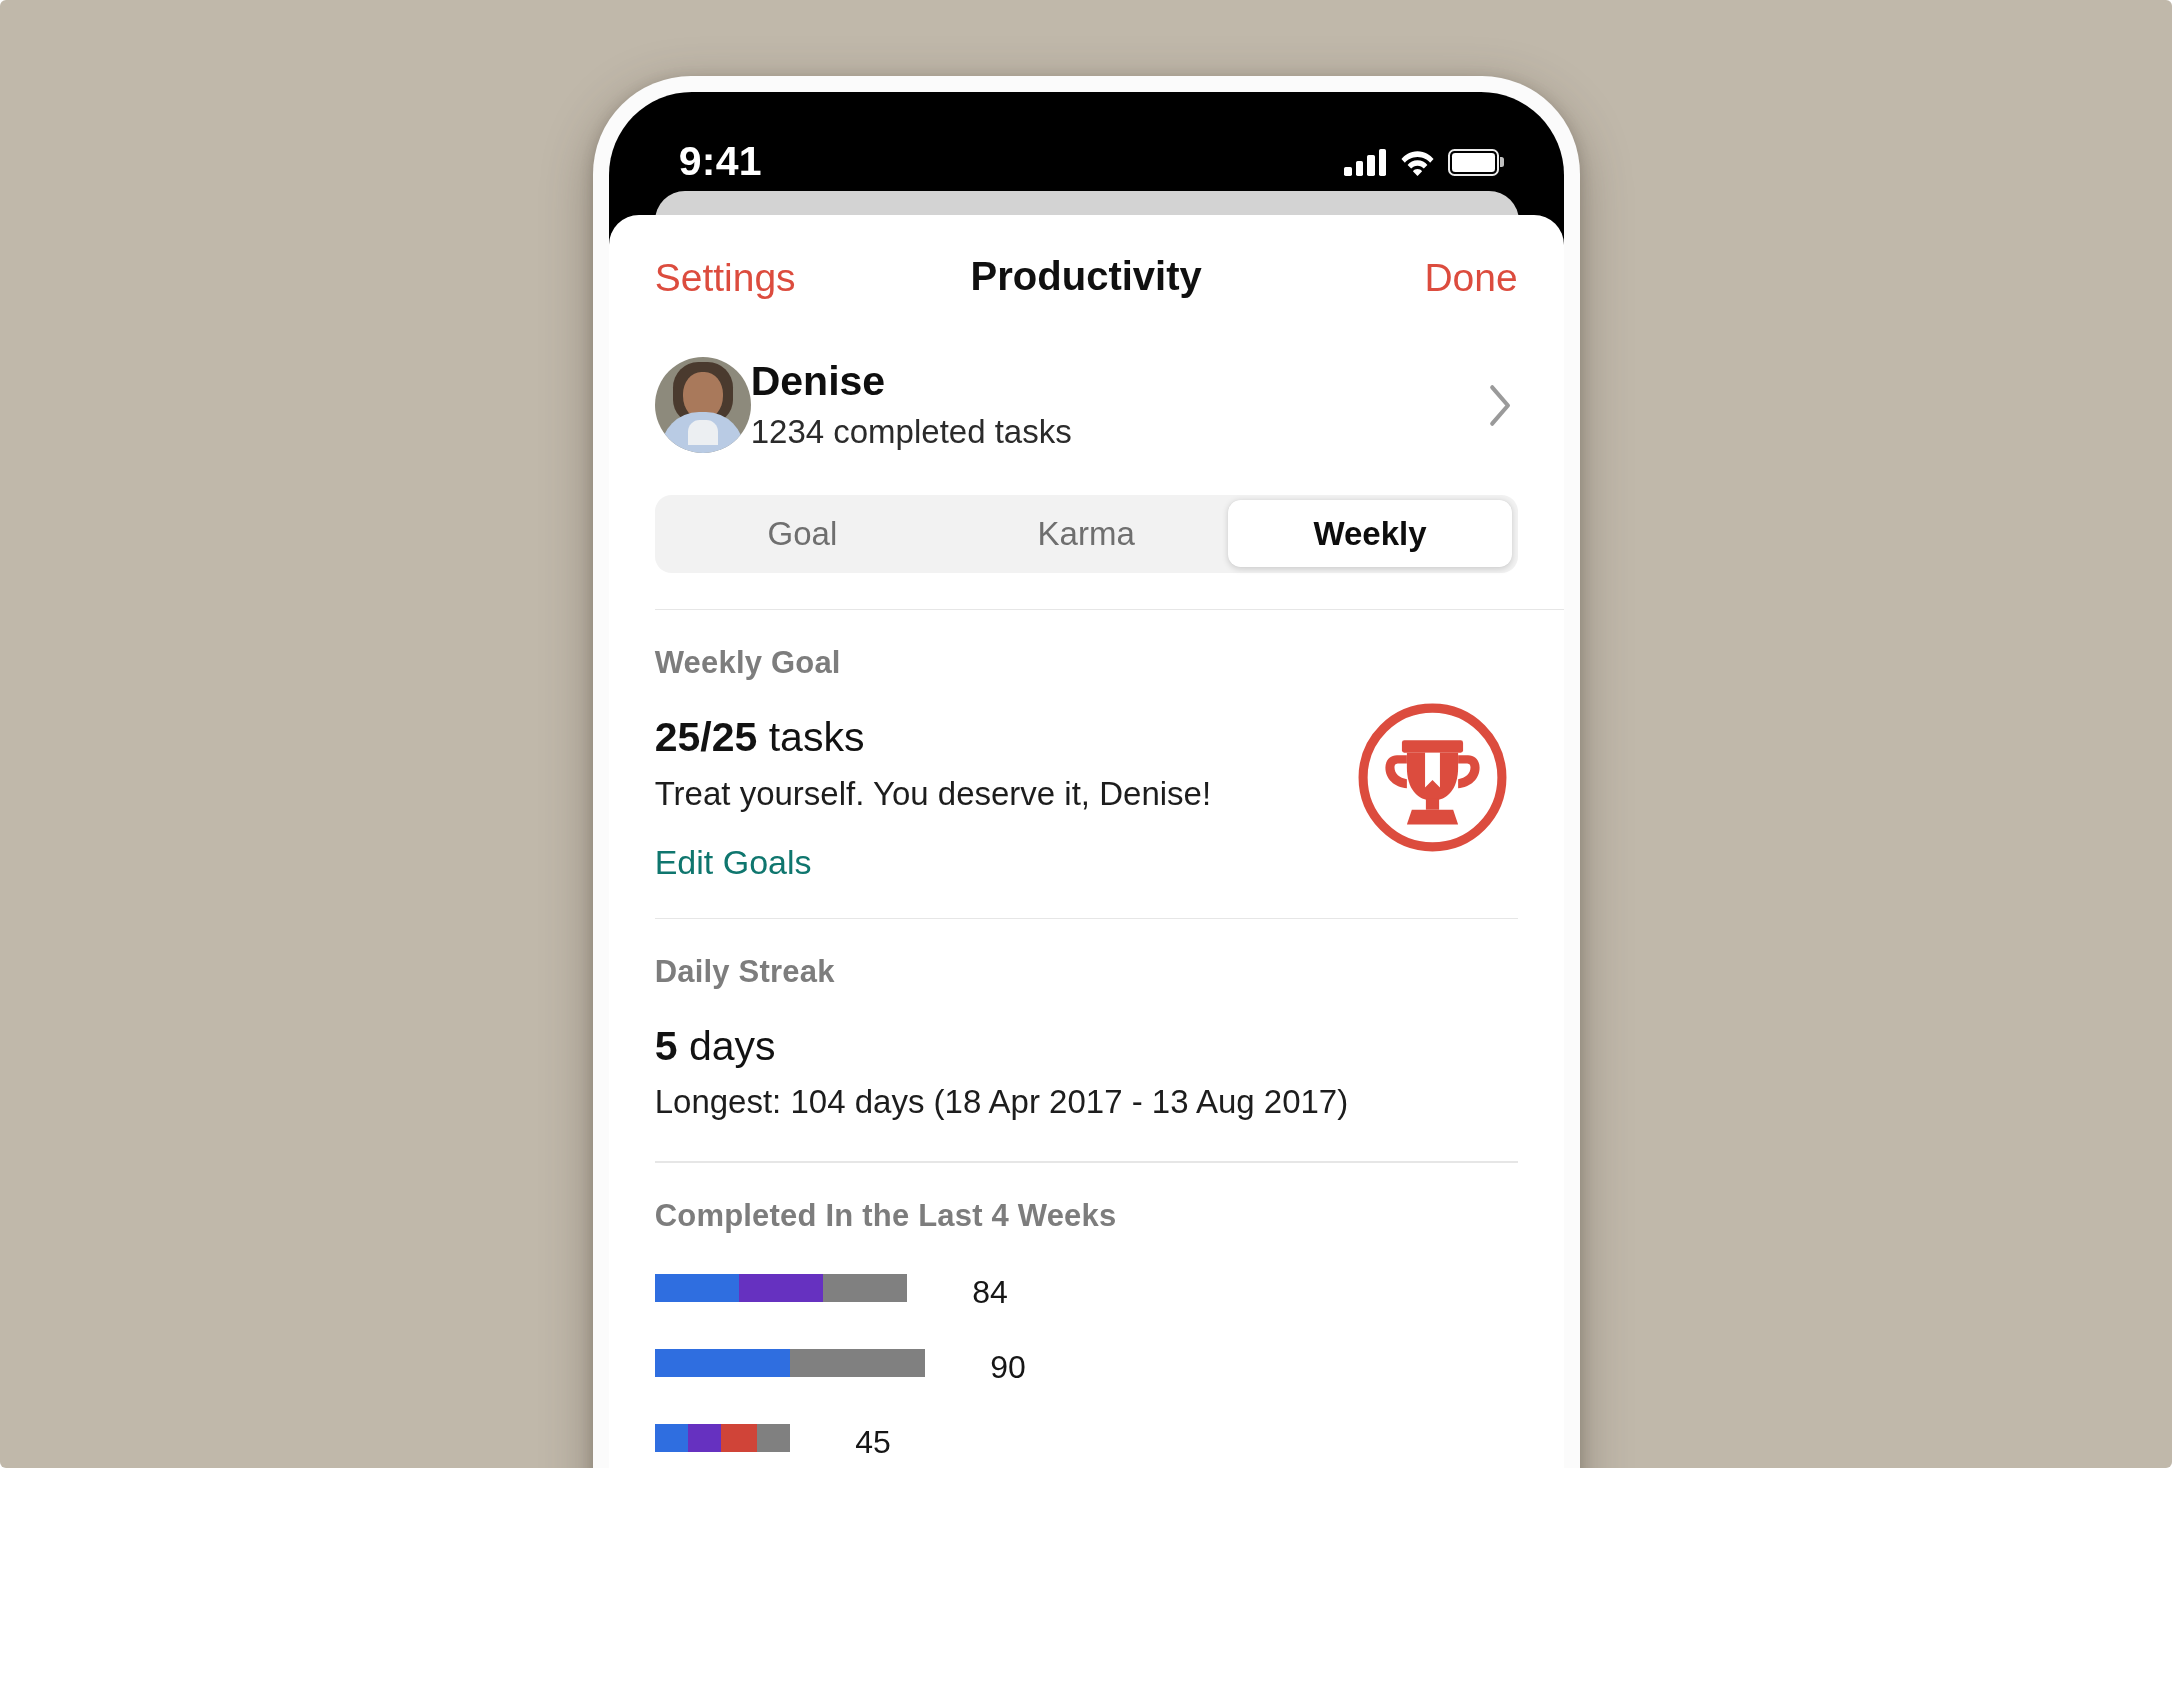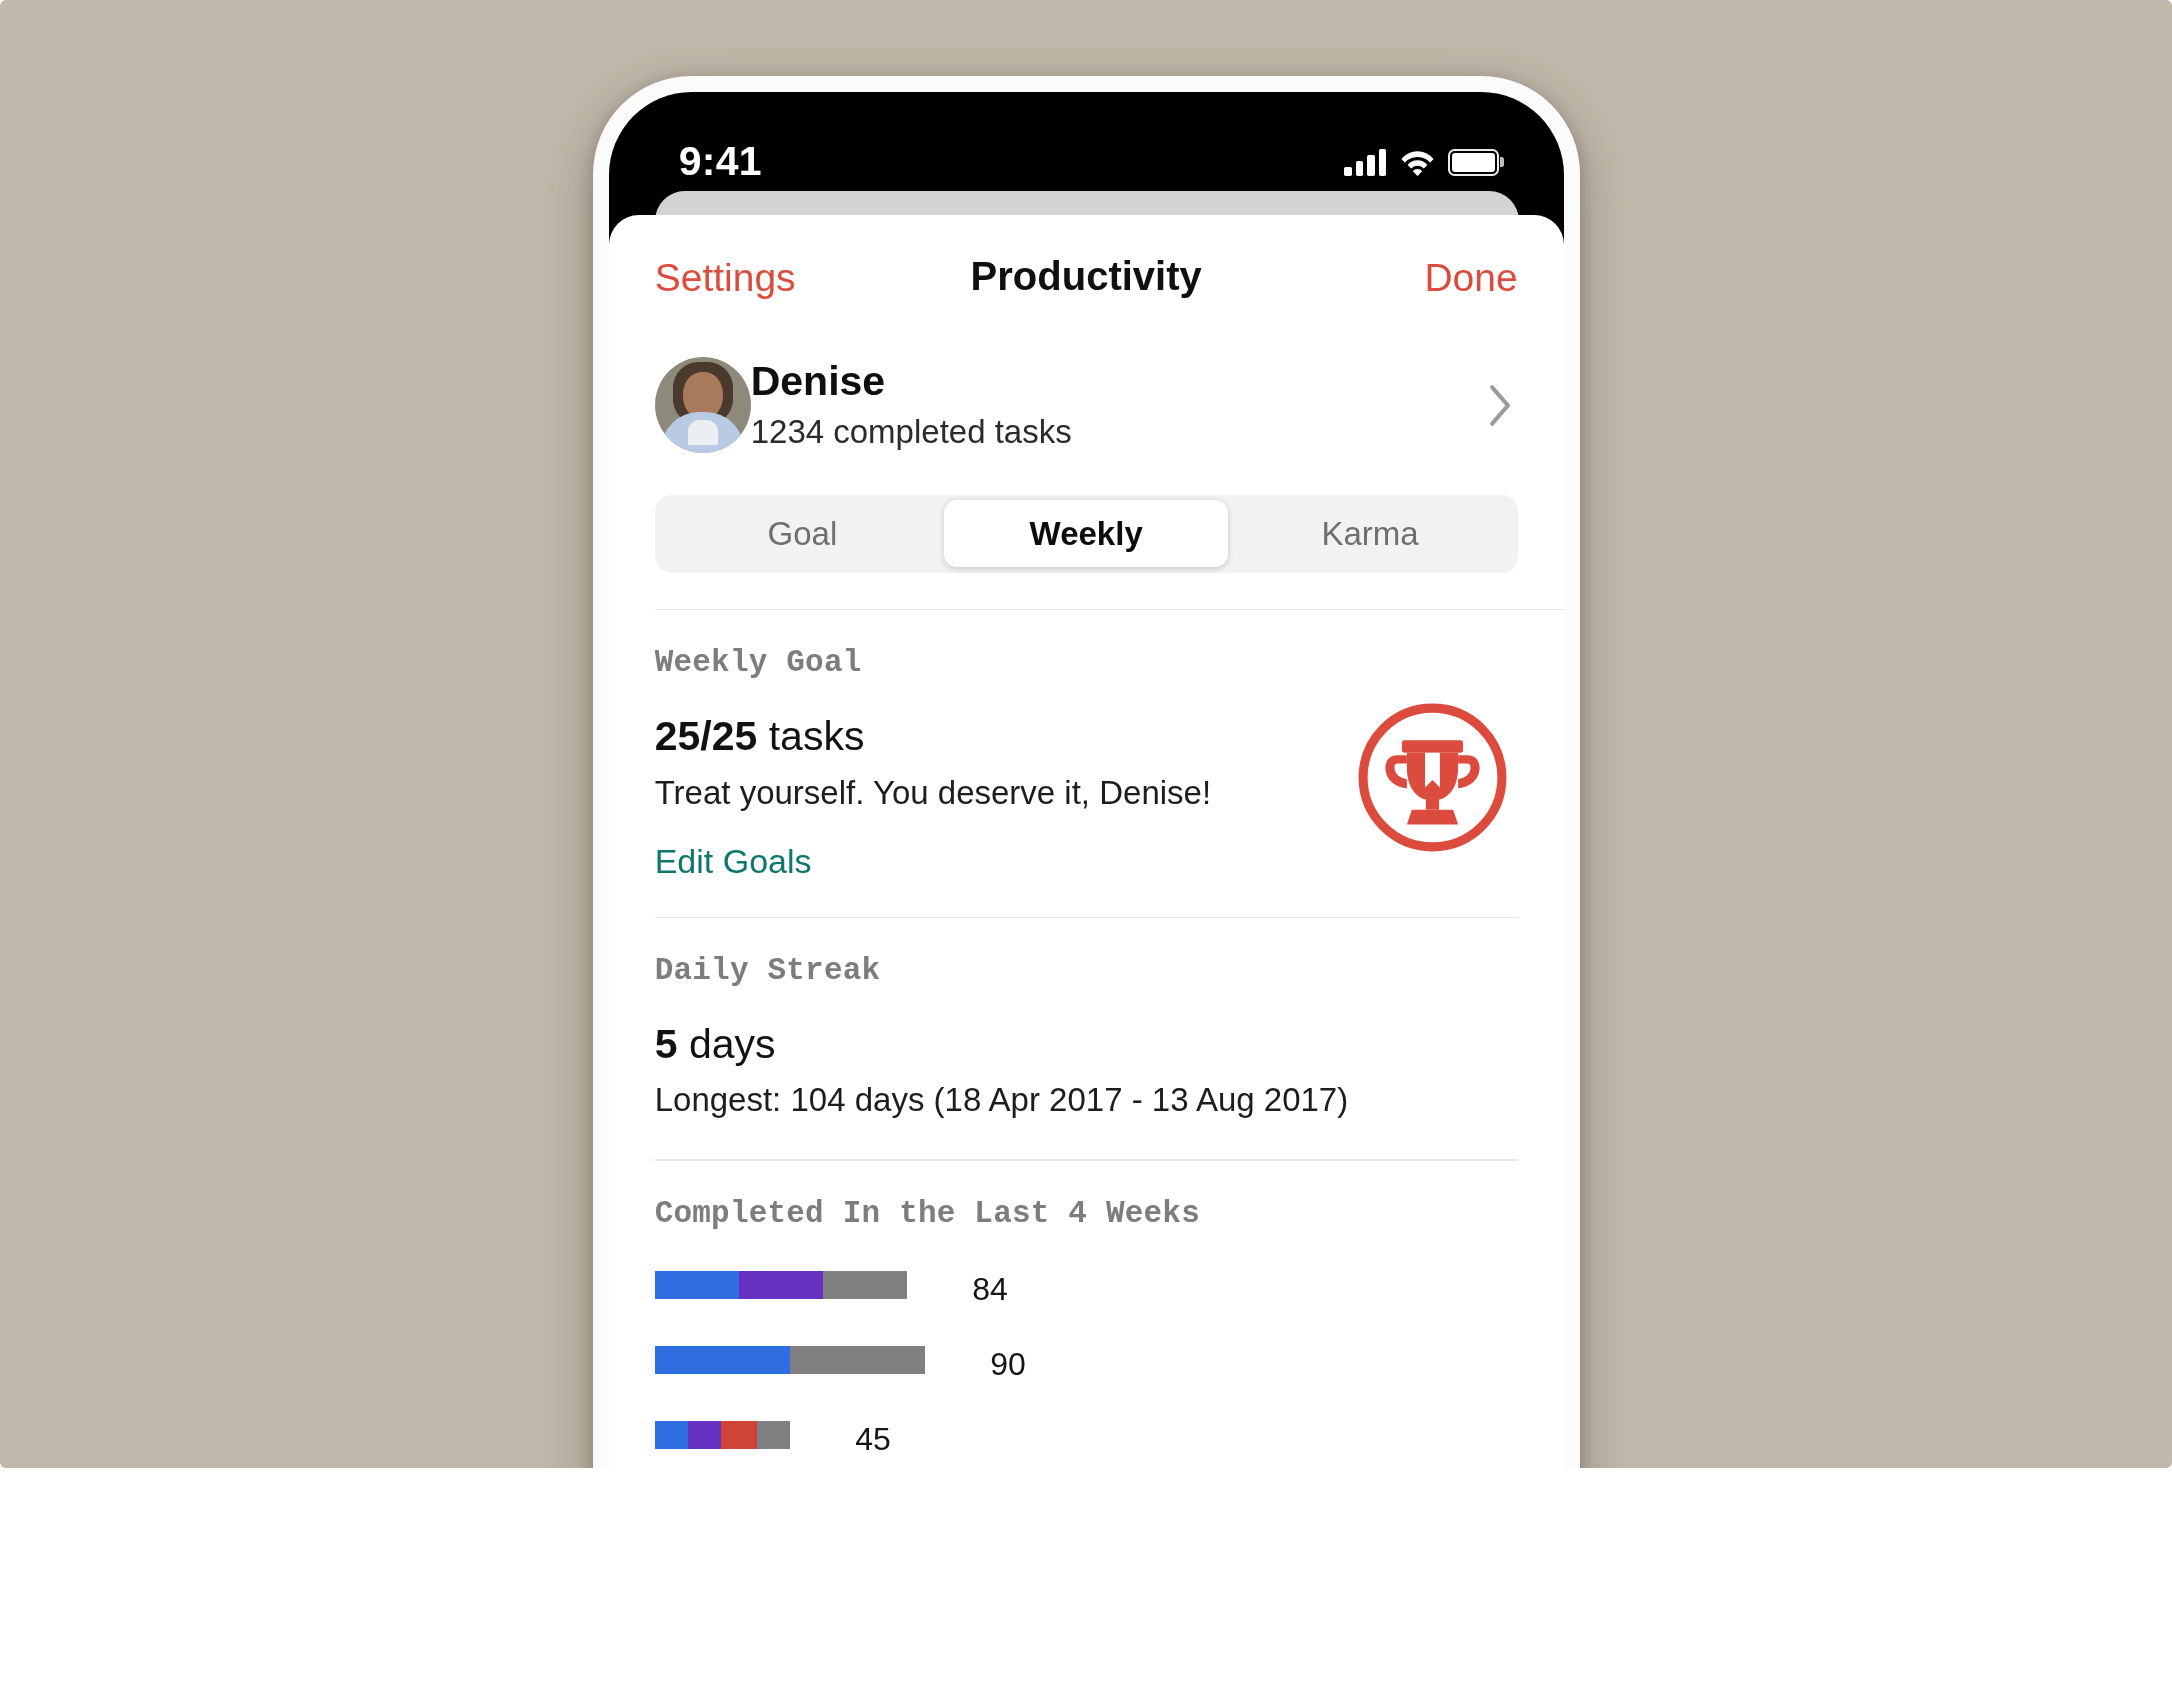--- a/index.html
+++ b/index.html
@@ -232,21 +232,20 @@
   }
   .divider.inset { margin: 0 46px; }
 
   
   .section { margin: 0 46px; padding-top: 35px; position: relative; }
   .section-label {
     font-size: 31px;
     font-weight: bold;
     color: #7d7d7d;
     letter-spacing: 0.2px;
-    font-family: Liberation Mono, monospace;
   }
   .metric {
     margin-top: 33px;
     font-size: 41px;
     color: #121212;
   }
   .metric b { font-weight: bold; }
   .metric-sub {
     margin-top: 13.2px;
     font-size: 33px;
@@ -347,22 +346,22 @@
           </div>
           <span id="profile-chevron">
             <svg viewBox="0 0 30 52" width="25" height="43">
               <path d="M5 4 L24 26 L5 48" fill="none" stroke="#9a9a9a" stroke-width="5" stroke-linecap="round" stroke-linejoin="round"></path>
             </svg>
           </span>
         </div>
 
         <div id="segmented">
           <div class="seg">Goal</div>
+          <div class="seg">Karma</div>
           <div class="seg active">Weekly</div>
-          <div class="seg">Karma</div>
         </div>
 
         <div style="height:36px"></div>
         <div class="divider"></div>
 
         <div class="section">
           <div class="section-label">Weekly Goal</div>
           <div class="metric">
             <b>25/25</b><span> tasks</span>
           </div>

